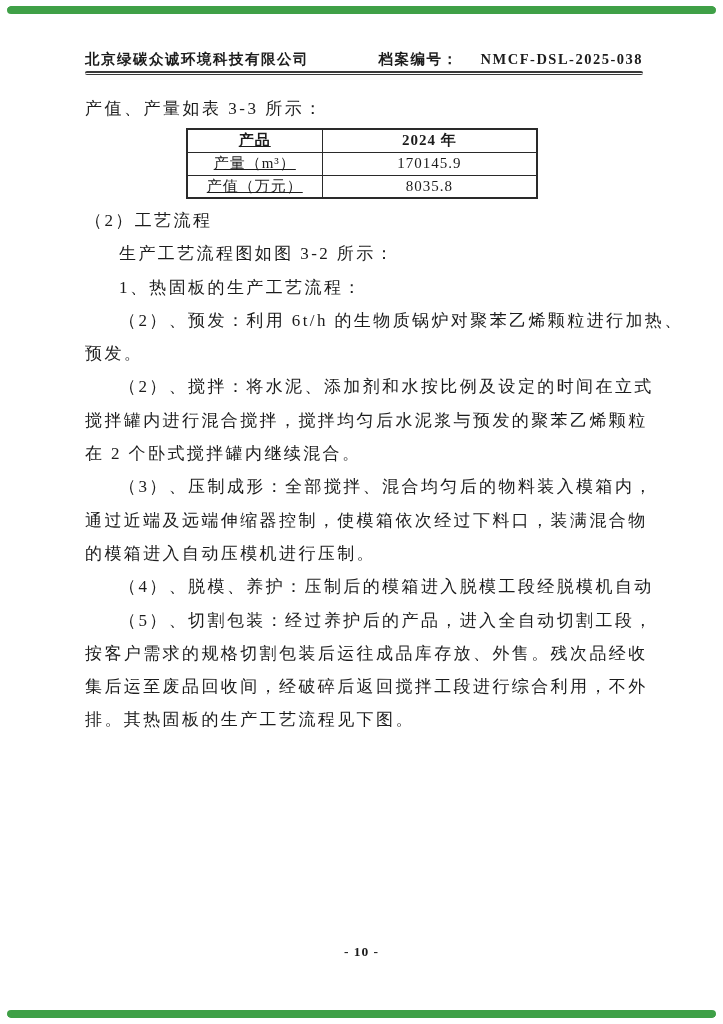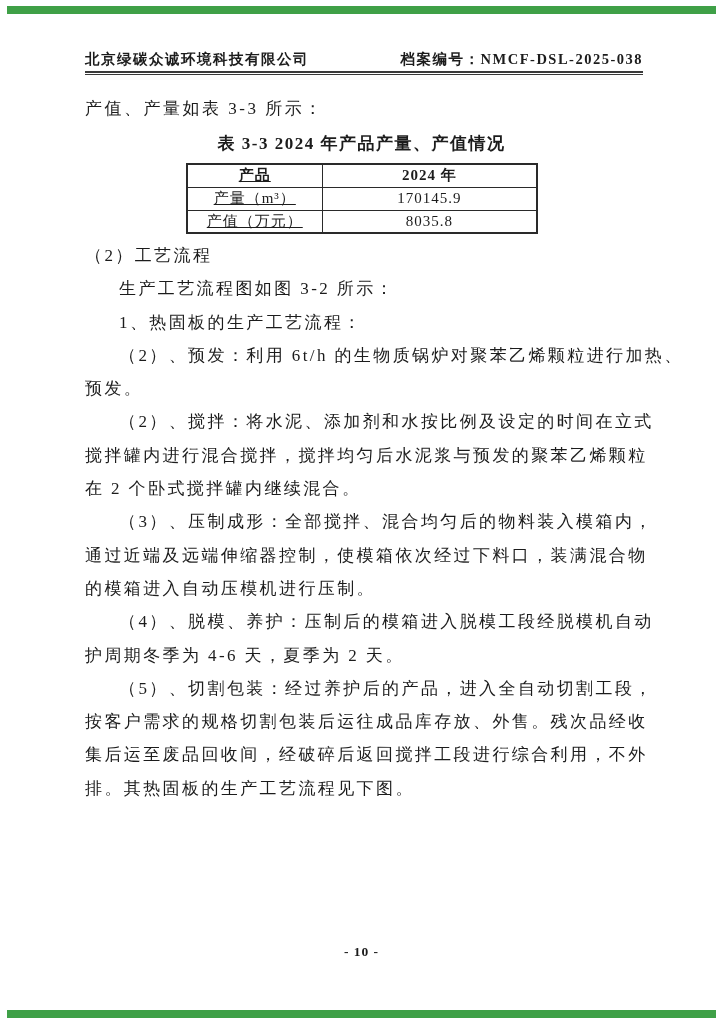--- a/index.html
+++ b/index.html
@@ -1,36 +1,36 @@
 <!DOCTYPE html>
 <html><head>
 <meta charset="utf-8">
 <style>
-  * { margin:0; padding:0; box-sizing:border-box; }
+  * { margin:0; padding:0; box-sizing:border-box;border-radius:26px; }
   html,body { background:#ffffff; }
   .page {
     position:relative; width:723px; height:1024px; margin:0 auto;
     background:#ffffff; overflow:hidden;
     font-family:"Liberation Serif","DejaVu Serif",serif;
     color:#1c1c1c;
   }
   .accent-bar {
     position:absolute; left:7px; right:7px; height:8px;
     background:#3fa047;
   }
   .accent-bar.top { top:6px; }
   .accent-bar.bottom { top:1010px; }
 
   .doc-header {
     position:absolute; left:85px; right:80px; top:50px;
     display:flex; justify-content:space-between; align-items:baseline;
     font-size:14.5px; font-weight:bold; letter-spacing:1.5px;
     white-space:nowrap;
   }
-  .archive { display:flex; gap:0; align-items:baseline;justify-content:flex-end; }
+  .archive { display:flex; gap:22px; align-items:baseline;justify-content:flex-end; }
   .header-rule {
     position:absolute; left:85px; right:80px; top:71px; height:4px;
     border-top:2px solid #3a3a3a; border-bottom:1px solid #3a3a3a;
   }
 
   .content { position:absolute; left:85px; right:85px; top:84px; }
 
   .intro-line {
     margin-top:8px; font-size:17px; line-height:33px; letter-spacing:2.5px;
   }
@@ -76,21 +76,20 @@
       <span>档案编号：</span>
       <span>NMCF-DSL-2025-038</span>
     </span>
   </div>
   <div class="header-rule"></div>
 
   <div class="content">
 
     <div class="intro-line">产值、产量如表 3-3 所示：</div>
 
-    <div class="table-title">表 3-3 2024 年产品产量、产值情况</div>
 
     <table class="prod-table">
       <thead>
         <tr>
           <th class="c1">产品</th>
           <th>2024 年</th>
         </tr>
       </thead>
       <tbody>
         <tr>
@@ -121,21 +120,20 @@
       </div>
 
       <div>
         <div class="line indent">（3）、压制成形：全部搅拌、混合均匀后的物料装入模箱内，</div>
         <div class="line">通过近端及远端伸缩器控制，使模箱依次经过下料口，装满混合物</div>
         <div class="line last">的模箱进入自动压模机进行压制。</div>
       </div>
 
       <div>
         <div class="line indent">（4）、脱模、养护：压制后的模箱进入脱模工段经脱模机自动</div>
-        <div class="line last">护周期冬季为 4-6 天，夏季为 2 天。</div>
       </div>
 
       <div>
         <div class="line indent">（5）、切割包装：经过养护后的产品，进入全自动切割工段，</div>
         <div class="line">按客户需求的规格切割包装后运往成品库存放、外售。残次品经收</div>
         <div class="line">集后运至废品回收间，经破碎后返回搅拌工段进行综合利用，不外</div>
         <div class="line last">排。其热固板的生产工艺流程见下图。</div>
       </div>
     </div>
 

